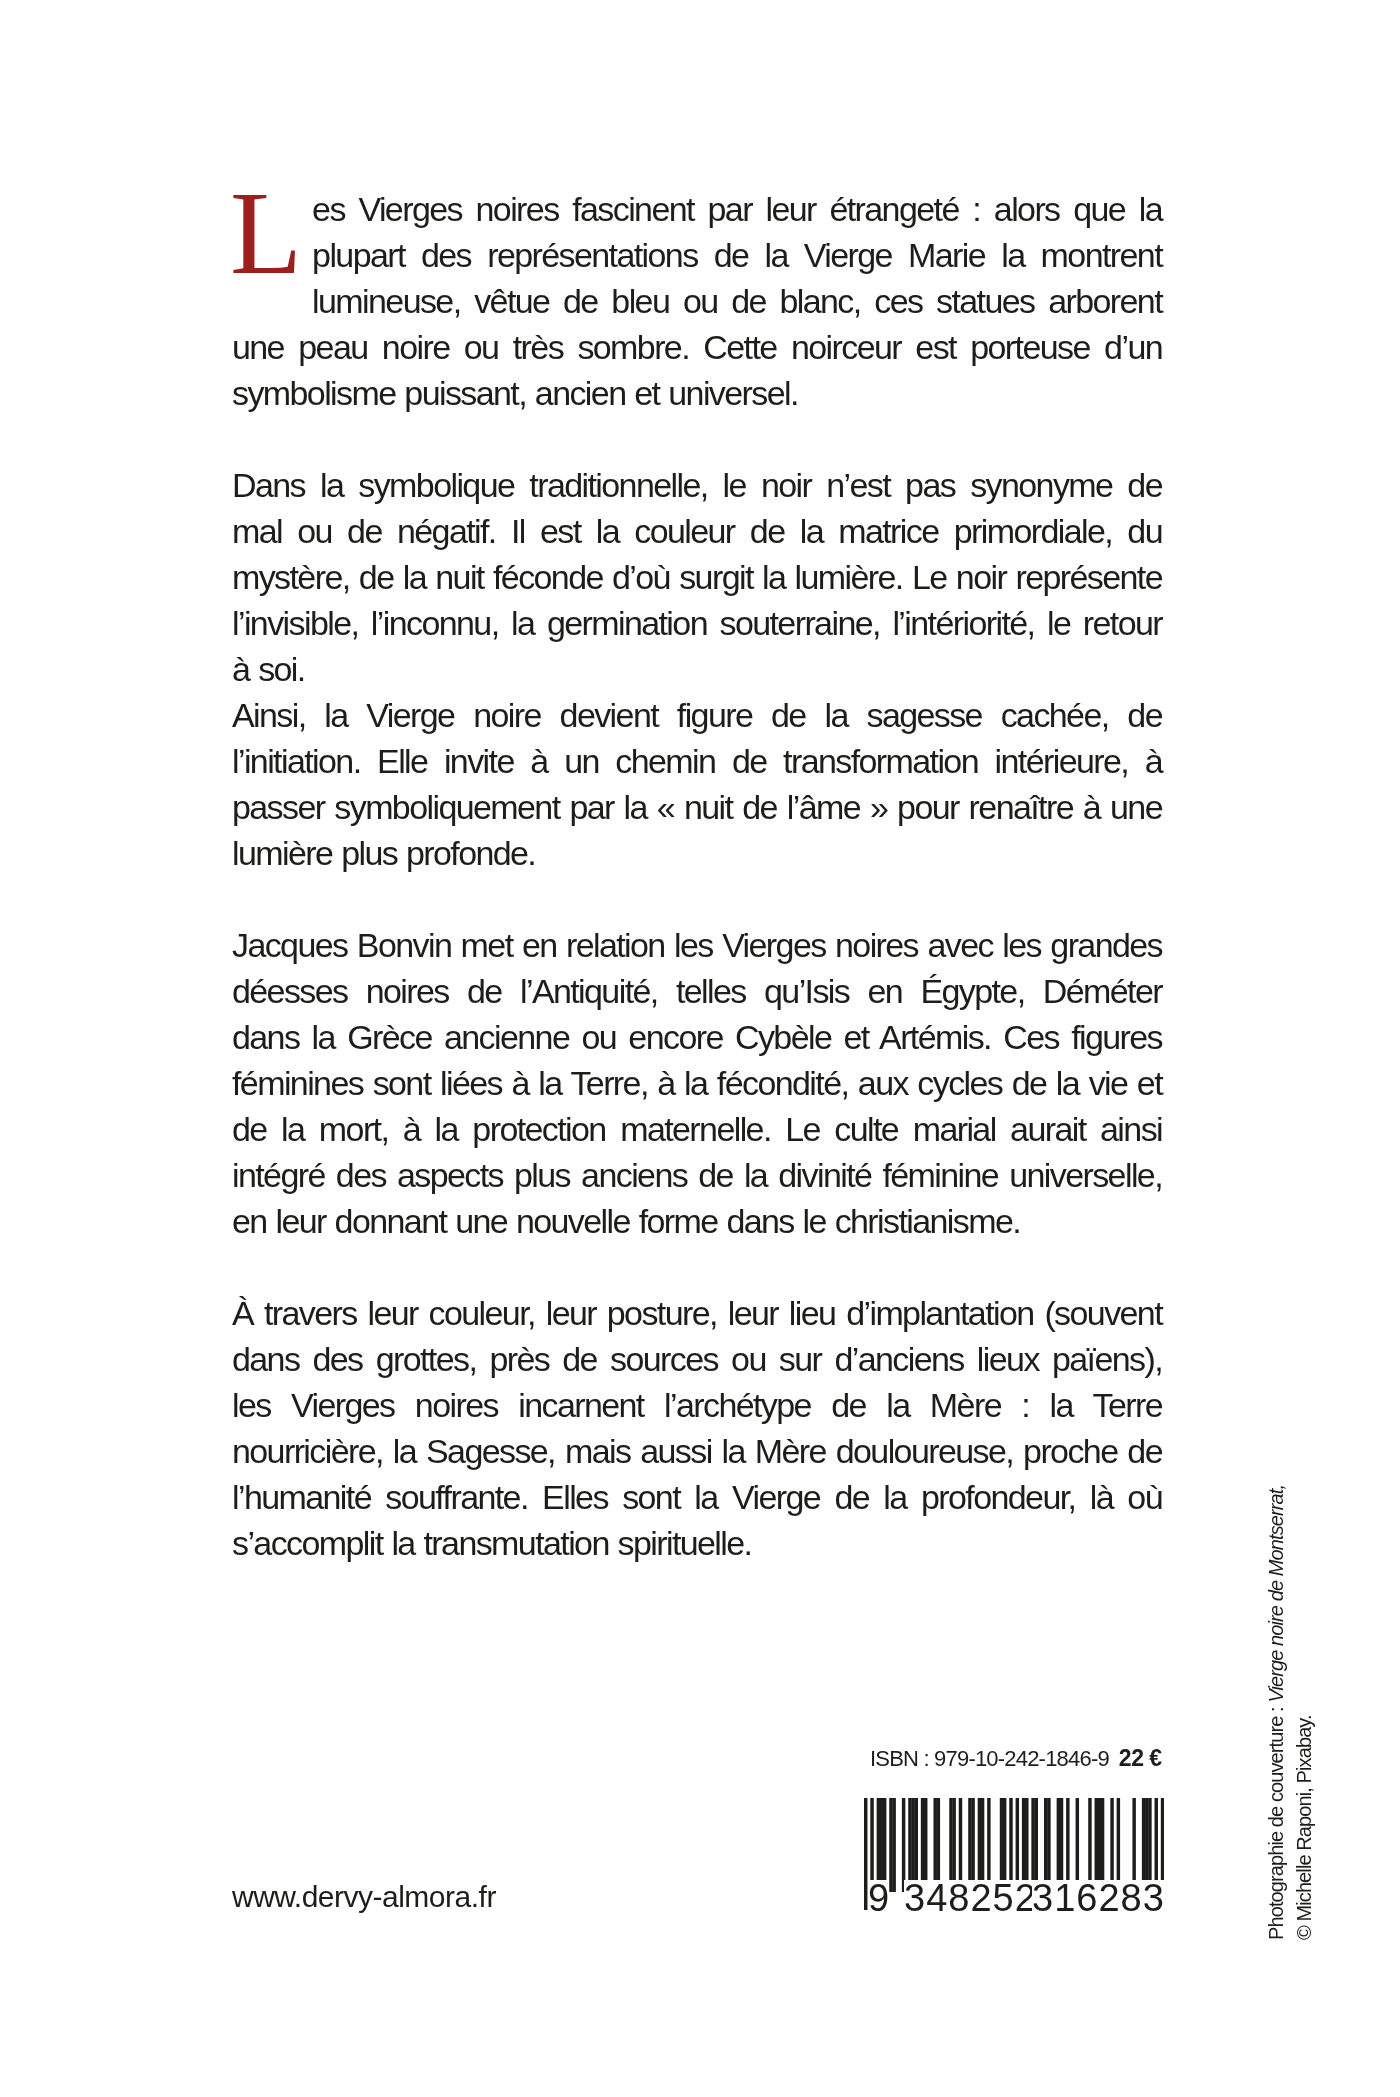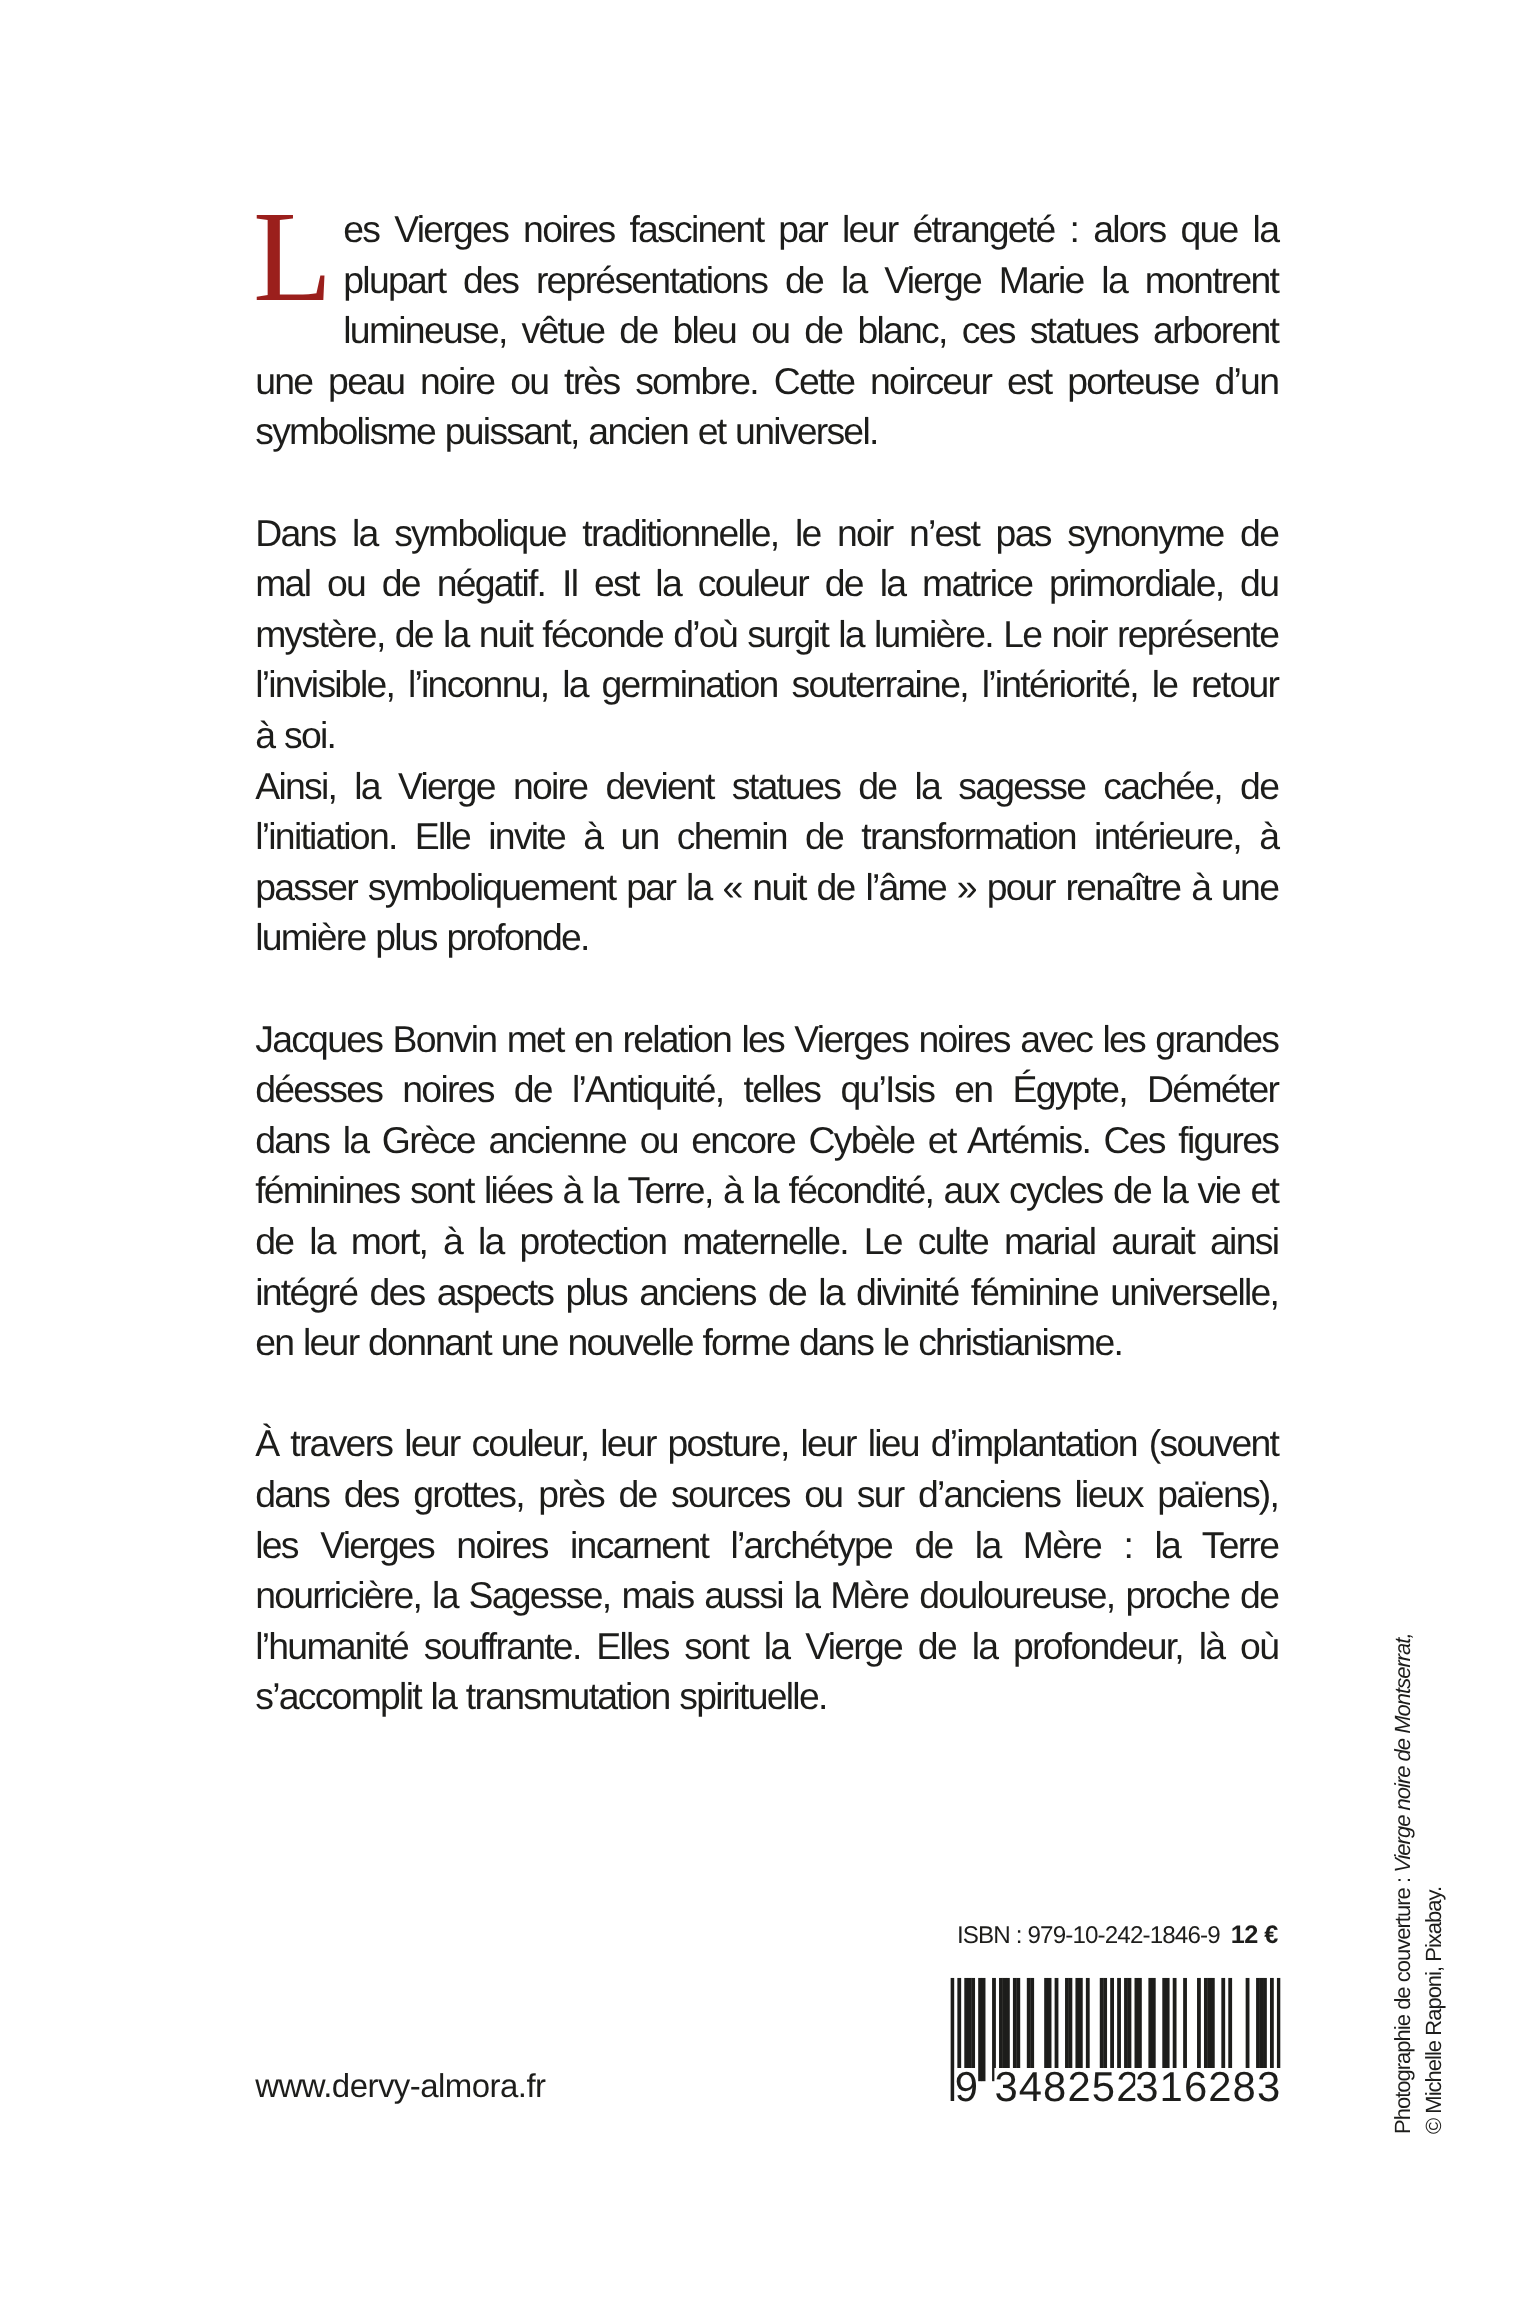--- a/index.html
+++ b/index.html
@@ -61,29 +61,29 @@
 </head>
 <body>
 
 <div class="page">
 
   <div class="text-block">
     <p class="para">
       <span class="dropcap">L</span><span>es Vierges noires fascinent par leur étrangeté : alors que la plupart des représentations de la Vierge Marie la montrent lumineuse, vêtue de bleu ou de blanc, ces statues arborent une peau noire ou très sombre. Cette noirceur est porteuse d’un symbolisme puissant, ancien et universel.</span>
     </p>
     <p class="para last-tight">Dans la symbolique traditionnelle, le noir n’est pas synonyme de mal ou de négatif. Il est la couleur de la matrice primordiale, du mystère, de la nuit féconde d’où surgit la lumière. Le noir représente l’invisible, l’inconnu, la germination souterraine, l’intériorité, le retour à soi.</p>
-    <p class="para">Ainsi, la Vierge noire devient statues de la sagesse cachée, de l’initiation. Elle invite à un chemin de transformation intérieure, à passer symboliquement par la « nuit de l’âme » pour renaître à une lumière plus profonde.</p>
+    <p class="para">Ainsi, la Vierge noire devient figure de la sagesse cachée, de l’initiation. Elle invite à un chemin de transformation intérieure, à passer symboliquement par la « nuit de l’âme » pour renaître à une lumière plus profonde.</p>
     <p class="para">Jacques Bonvin met en relation les Vierges noires avec les grandes déesses noires de l’Antiquité, telles qu’Isis en Égypte, Déméter dans la Grèce ancienne ou encore Cybèle et Artémis. Ces figures féminines sont liées à la Terre, à la fécondité, aux cycles de la vie et de la mort, à la protection maternelle. Le culte marial aurait ainsi intégré des aspects plus anciens de la divinité féminine universelle, en leur donnant une nouvelle forme dans le christianisme.</p>
     <p class="para">À travers leur couleur, leur posture, leur lieu d’implantation (souvent dans des grottes, près de sources ou sur d’anciens lieux païens), les Vierges noires incarnent l’archétype de la Mère : la Terre nourricière, la Sagesse, mais aussi la Mère douloureuse, proche de l’humanité souffrante. Elles sont la Vierge de la profondeur, là où s’accomplit la transmutation spirituelle.</p>
   </div>
 
   <div class="footer-url">www.dervy-almora.fr</div>
 
   <div class="isbn-line">
-    <span>ISBN : 979-10-242-1846-9</span><span class="price">12 €</span>
+    <span>ISBN : 979-10-242-1846-9</span><span class="price">22 €</span>
   </div>
 
   <svg class="barcode" viewBox="0 0 300 112" preserveAspectRatio="none" id="barcode-svg">
       <rect x="0.00" y="0" width="3.46" height="112" fill="#1d1d1b"></rect>
       <rect x="6.32" y="0" width="3.46" height="112" fill="#1d1d1b"></rect>
       <rect x="12.63" y="0" width="3.46" height="94" fill="#1d1d1b"></rect>
       <rect x="15.79" y="0" width="3.46" height="94" fill="#1d1d1b"></rect>
       <rect x="18.95" y="0" width="3.46" height="94" fill="#1d1d1b"></rect>
       <rect x="25.26" y="0" width="3.46" height="94" fill="#1d1d1b"></rect>
       <rect x="28.42" y="0" width="3.46" height="94" fill="#1d1d1b"></rect>

